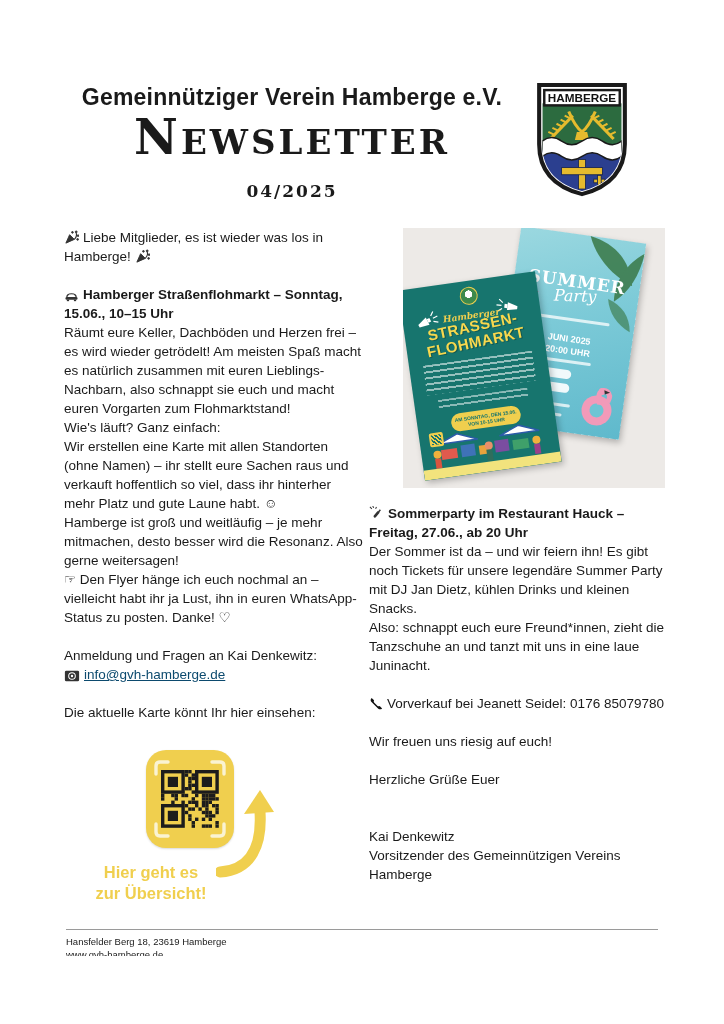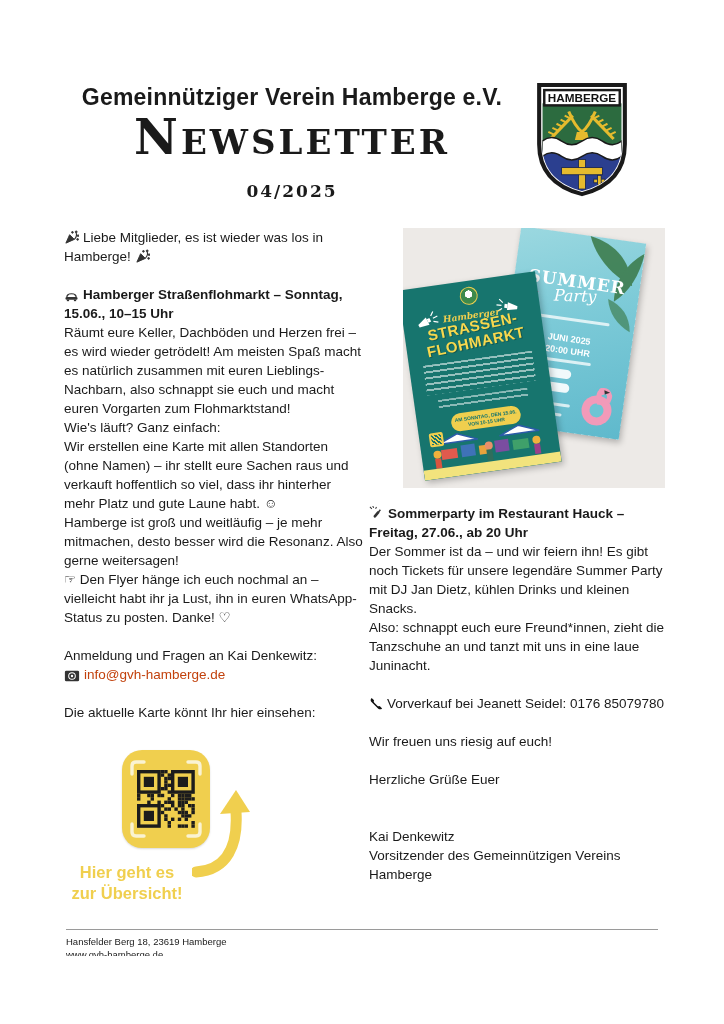--- a/index.html
+++ b/index.html
@@ -16,24 +16,24 @@
   .crest{position:absolute;left:531px;top:74px;width:102px;height:126px;}
 
   
   .columns{position:absolute;left:64px;top:228px;width:598px;display:grid;
            grid-template-columns:299px 1fr;column-gap:6px;font-size:13.5px;line-height:19px;}
   .col p{margin:0;}
   .gap{height:19px;}
   b.h{font-weight:bold;}
   .icn{display:inline-block;vertical-align:-3px;margin-right:4px;}
   .icn svg{display:block;}
-  a.email-link{color:#c2410c;cursor:pointer;}
+  a.email-link{color:#0c4a6e;text-decoration:underline;cursor:pointer;}
 
   
-  .qr-wrap{position:relative;height:185px;margin-top:28px;}
+  .qr-wrap{position:relative;height:185px;margin-top:28px;margin-left:24px;}
   .qr-card{position:absolute;left:58px;top:0;width:88px;height:98px;background:#f0cf4e;
            border-radius:20px;box-shadow:0 1px 2px rgba(0,0,0,.15);}
   .qr-card svg{position:absolute;left:0;top:0;}
   .qr-caption{position:absolute;left:0;top:112px;width:126px;text-align:center;
               color:#f0cf4e;font-weight:bold;font-size:16.5px;line-height:21px;}
   .qr-arrow{position:absolute;left:128px;top:38px;}
 
   
   .photo{position:relative;width:262px;height:260px;background:#edeae7;margin-left:34px;
          overflow:hidden;}

